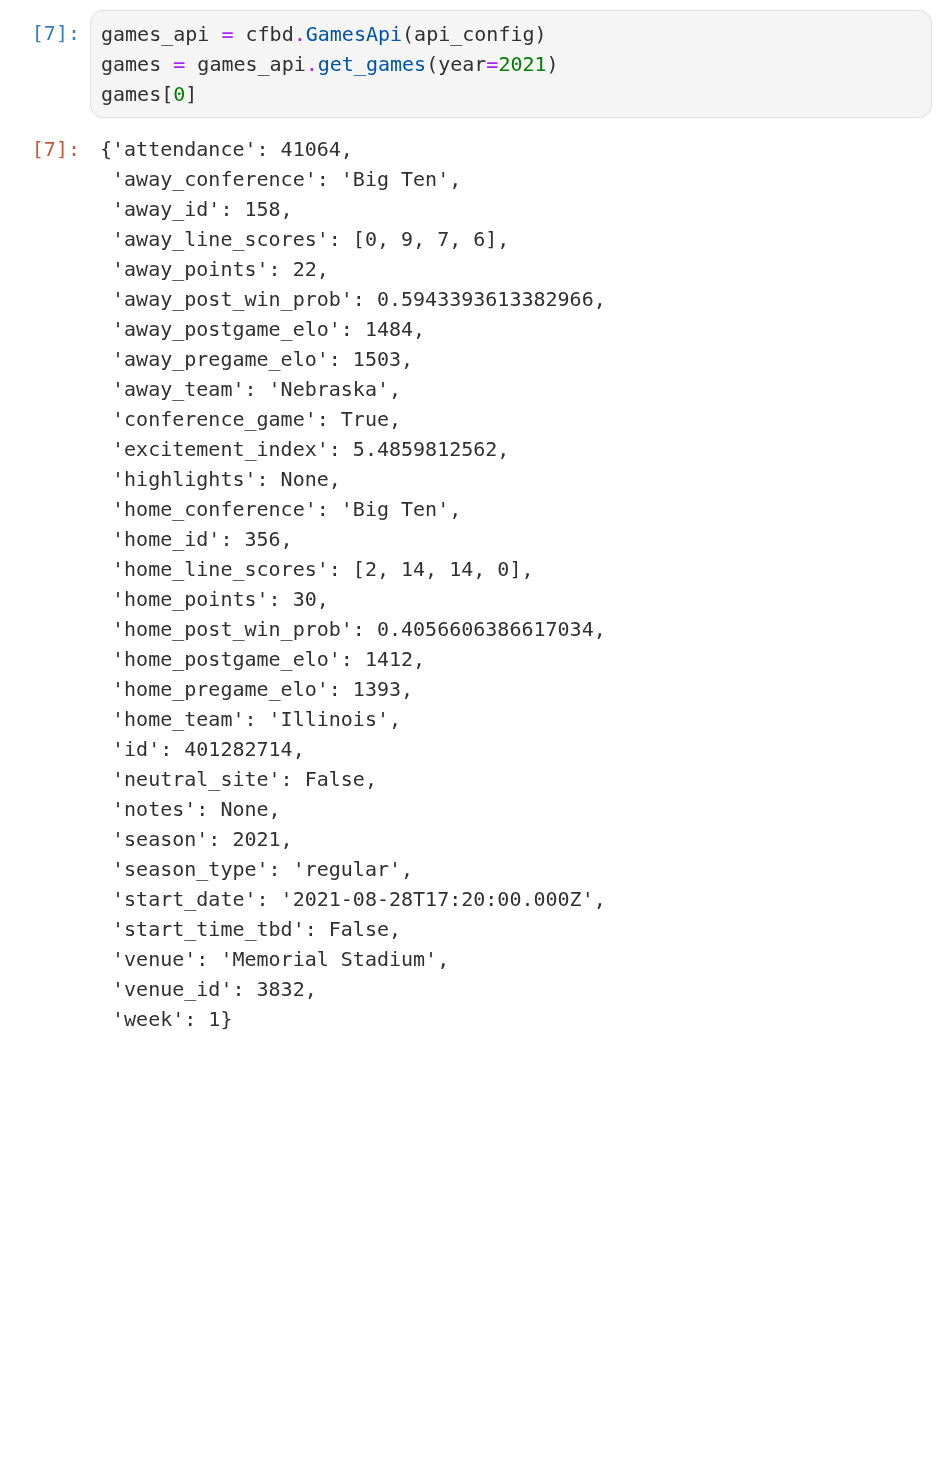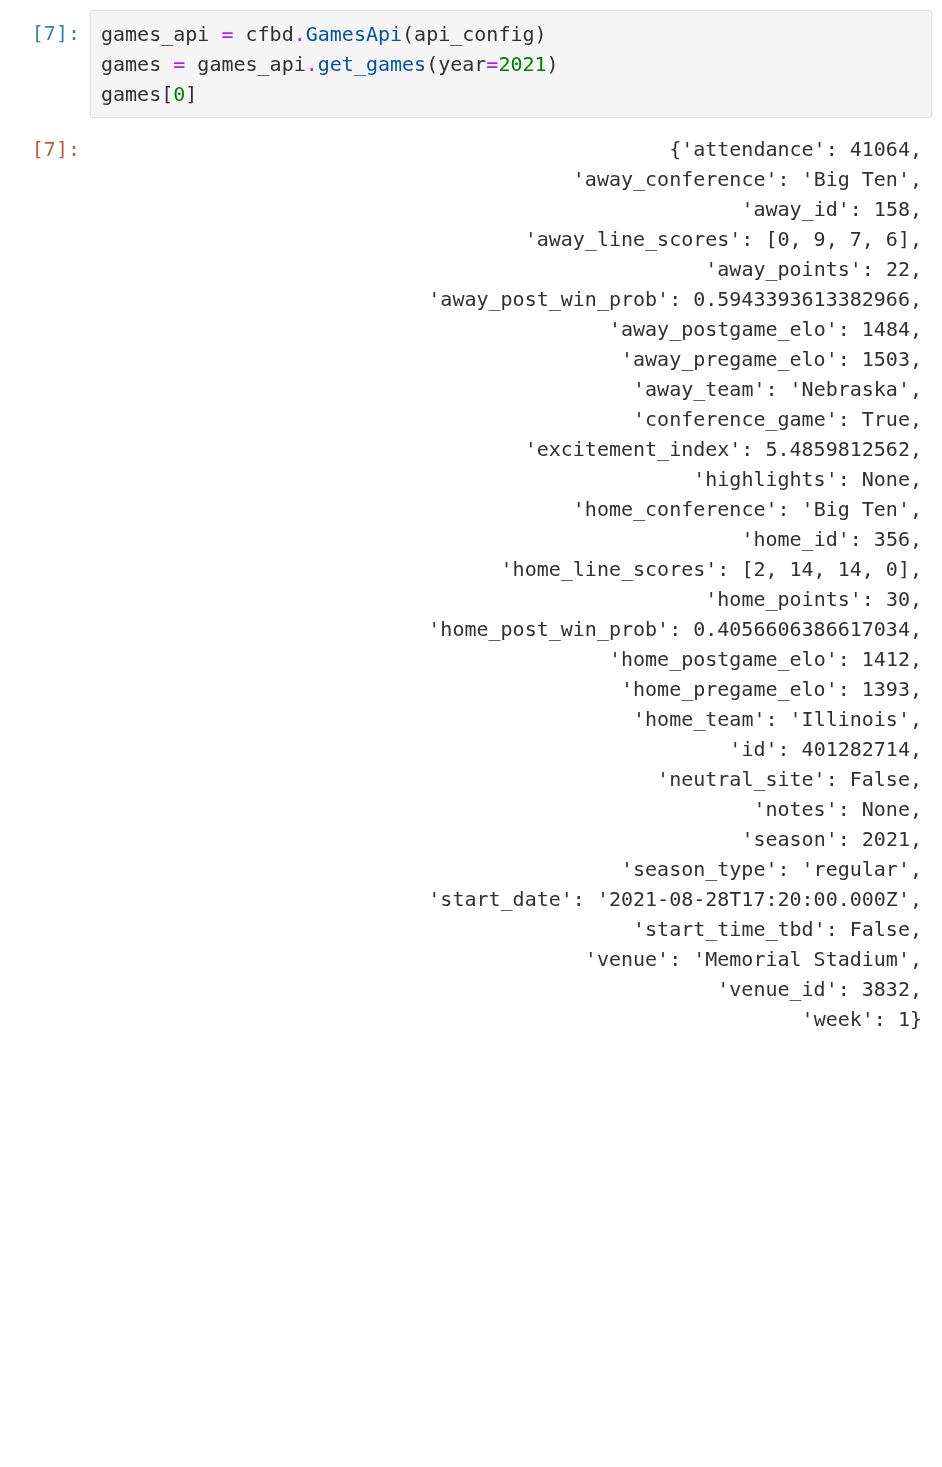--- a/index.html
+++ b/index.html
@@ -22,32 +22,31 @@
     padding-top: 8px;
     font-family: "DejaVu Sans Mono", "Menlo", "Consolas", monospace;
     white-space: nowrap;
   }
   .prompt.in  { color: #307fc1; }
   .prompt.out { color: #bf5b3d; }
   .input-area {
     flex: 1;
     background: #f5f5f5;
     border: 1px solid #e0e0e0;
-    border-radius: 2px;
+    border-radius: 13px;
     padding: 8px 10px;
     white-space: pre;
     overflow-x: auto;
   }
   .output-area {
     flex: 1;
     padding: 8px 10px 8px 10px;
     white-space: pre;
     overflow-x: auto;
     color: #303030;
-    text-align: right;
   }
   
   .tok-name   { color: #303030; }
   .tok-op     { color: #aa22ff; }   
   .tok-func   { color: #0055aa; }
   .tok-num    { color: #008000; }
   .tok-paren  { color: #303030; }
   .tok-dot    { color: #aa22ff; }
 </style>
 </head>

